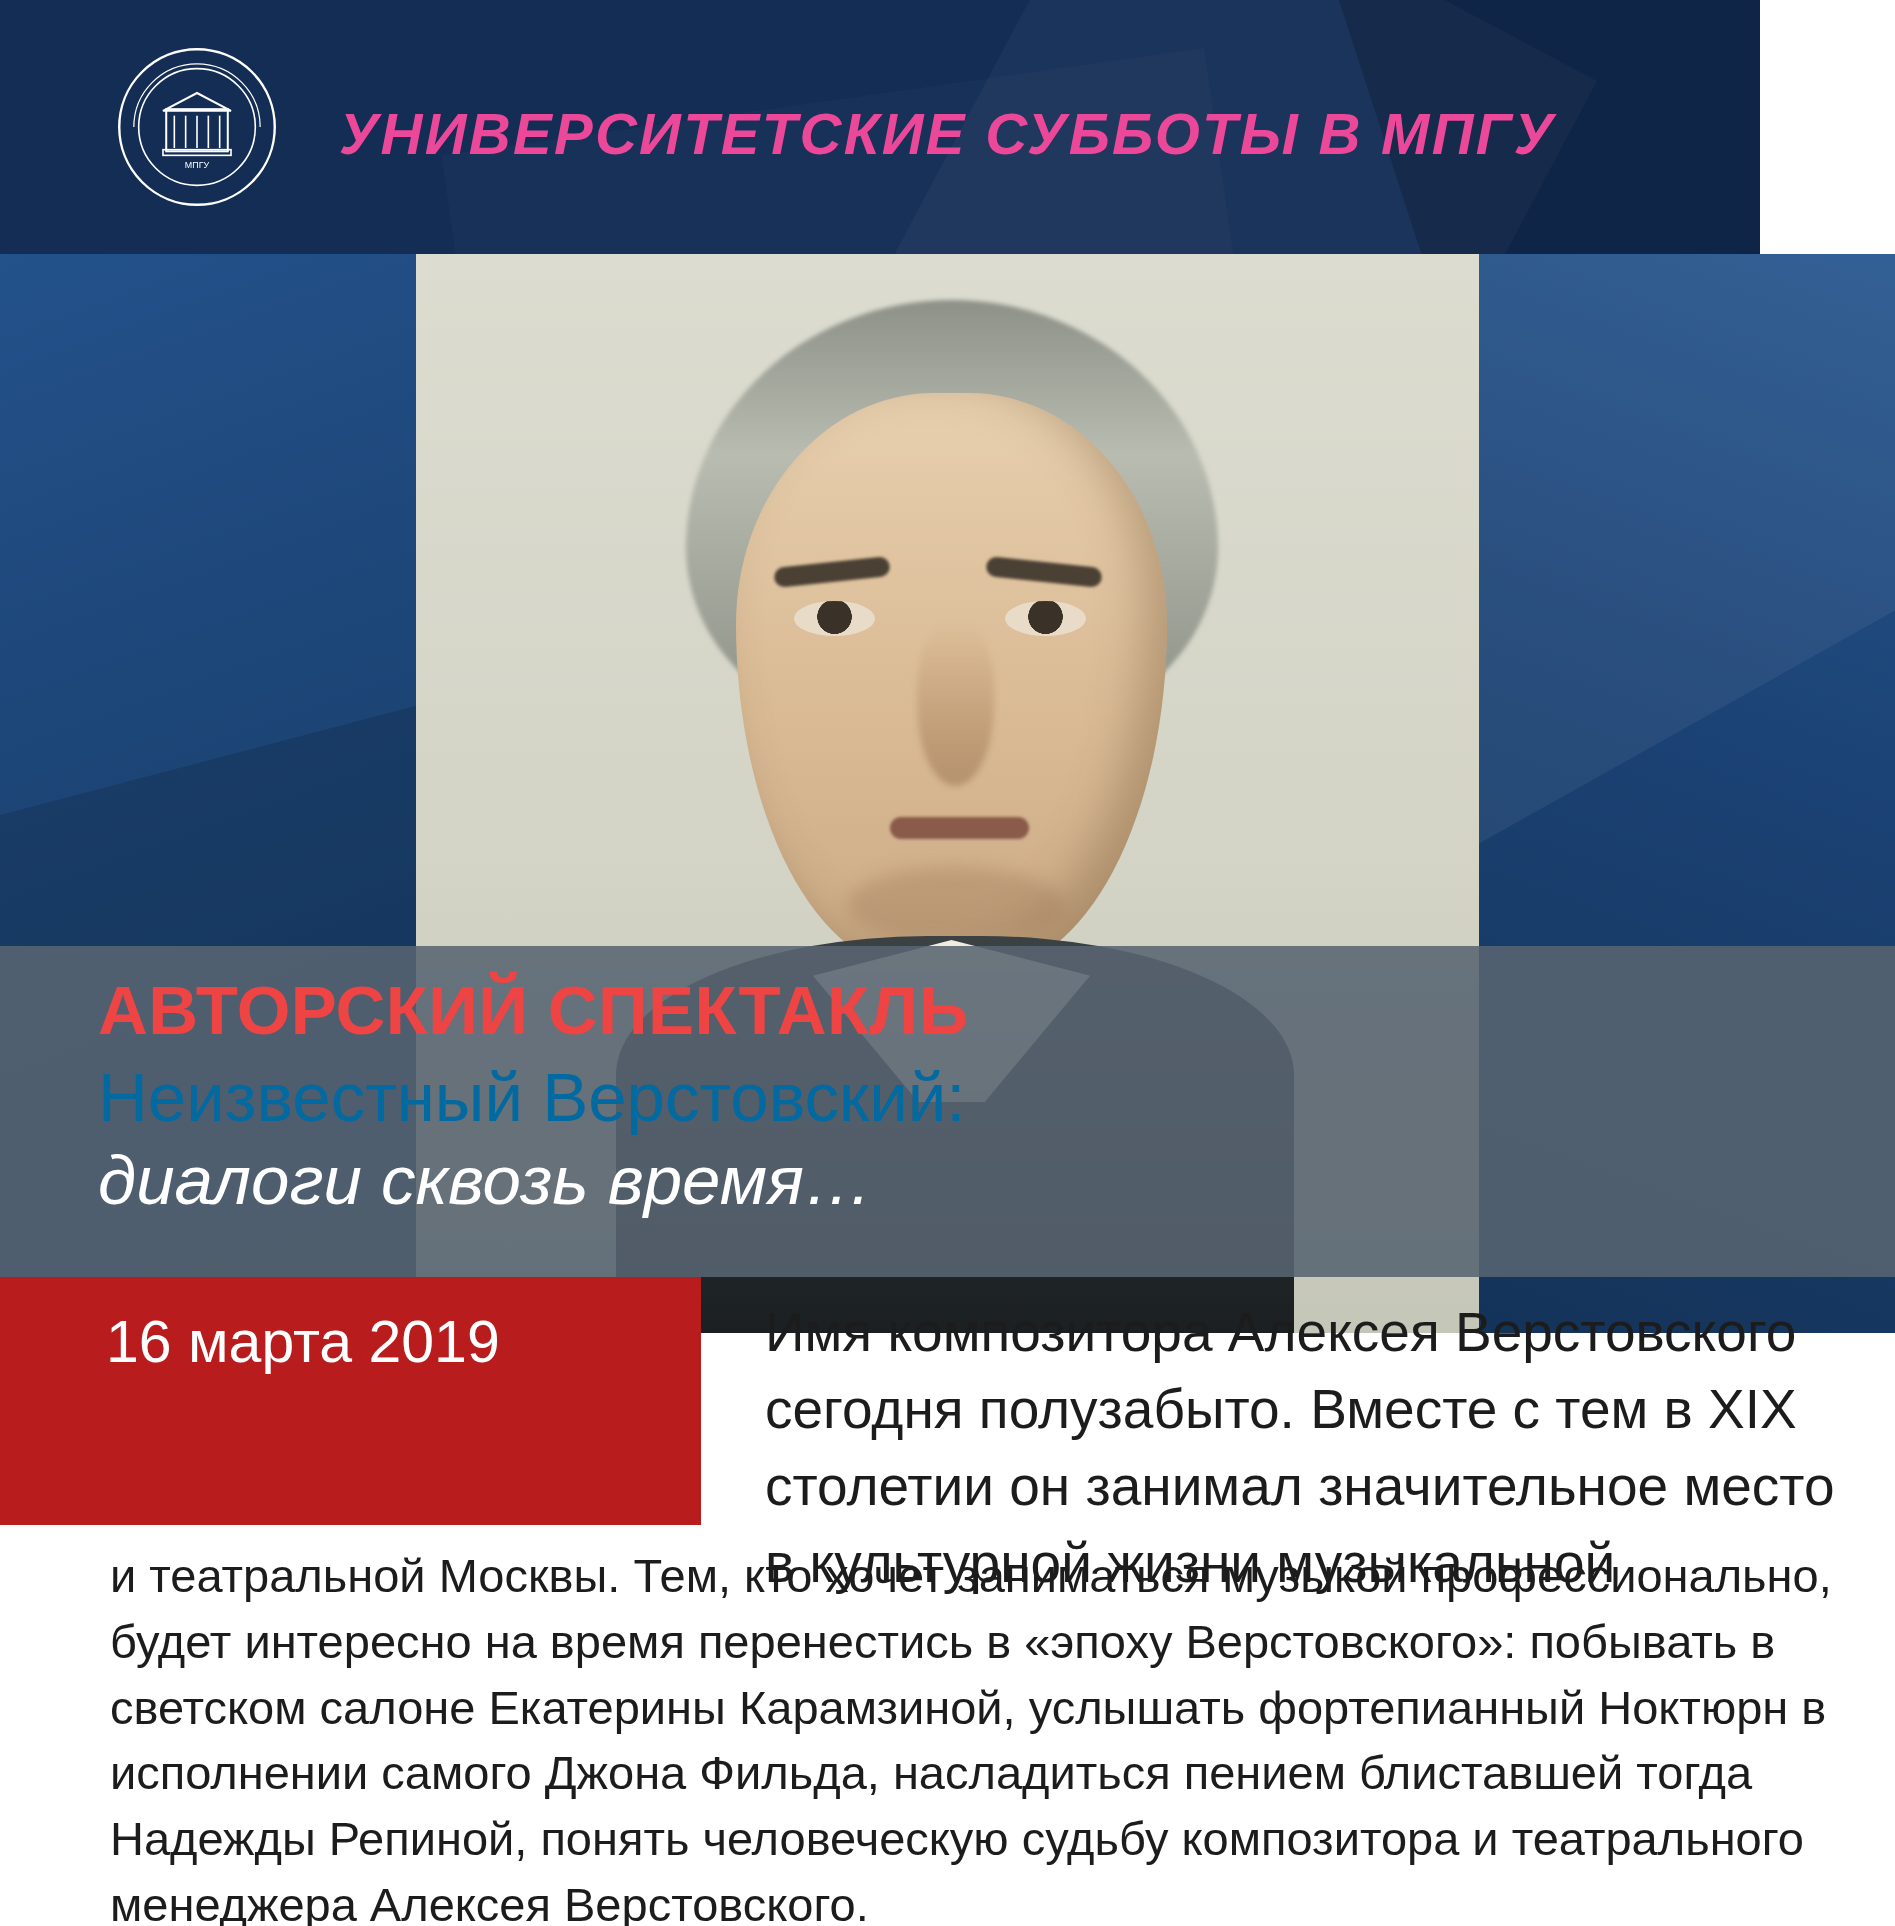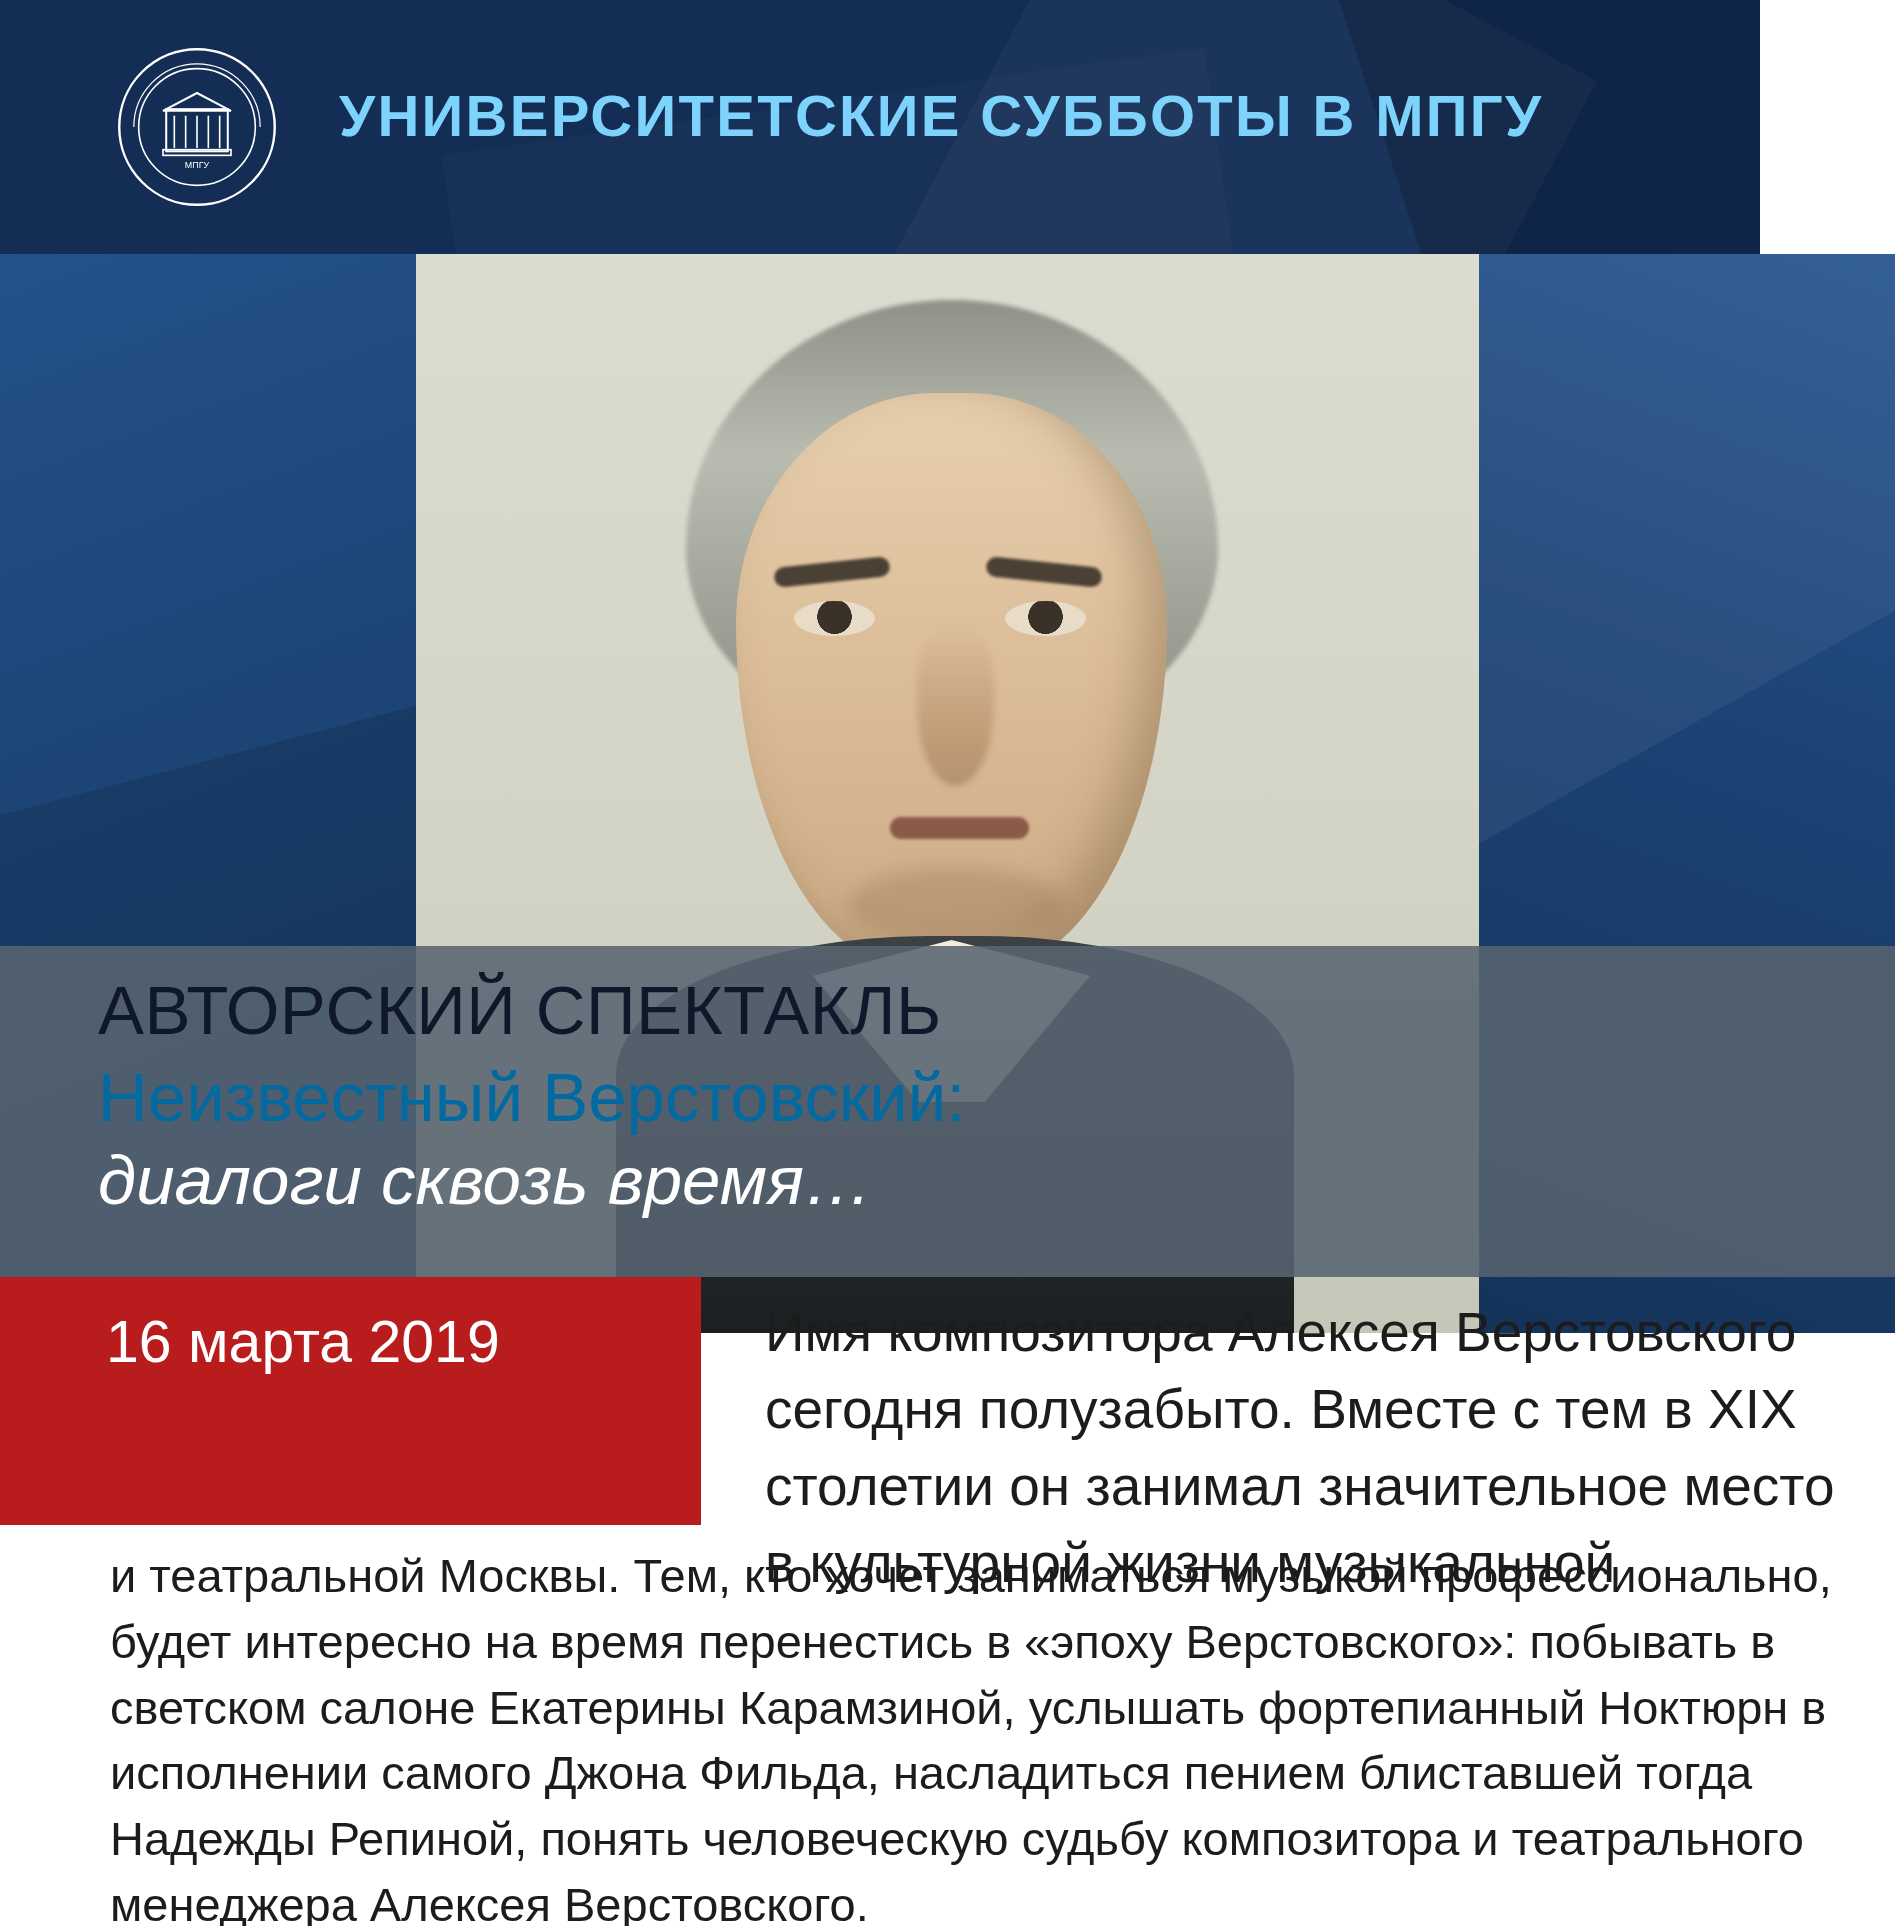--- a/index.html
+++ b/index.html
@@ -68,26 +68,27 @@
     left: 116px;
     top: 46px;
     width: 162px;
     height: 162px;
   }
   .logo svg { display: block; width: 100%; height: 100%; }
 
   .header-title {
     position: absolute;
     left: 339px;
-    top: 82px;
-    color: #7dd3fc;
+    top: 100px;
+    color: #ec4899;
     font-size: 58px;
     letter-spacing: 2.3px;
     font-weight: bold;
     white-space: nowrap;
+    font-style: italic;
   }
 
   
   .portrait {
     position: absolute;
     left: 0;
     top: 254px;
     width: 1896px;
     height: 1079px;
     overflow: hidden;
@@ -212,23 +213,23 @@
     left: 0;
     top: 946px;
     width: 1896px;
     height: 331px;
     background: rgba(88,100,113,0.88);
   }
   .title-line1 {
     position: absolute;
     left: 98px;
     top: 25px;
-    color: #0f172a;
+    color: #ef4444;
     font-size: 69px;
-    font-weight: normal;
+    font-weight: bold;
     letter-spacing: 0.4px;
     white-space: nowrap;
   }
   .title-line2 {
     position: absolute;
     left: 98px;
     top: 112px;
     color: #0369a1;
     font-size: 69px;
     font-weight: normal;

